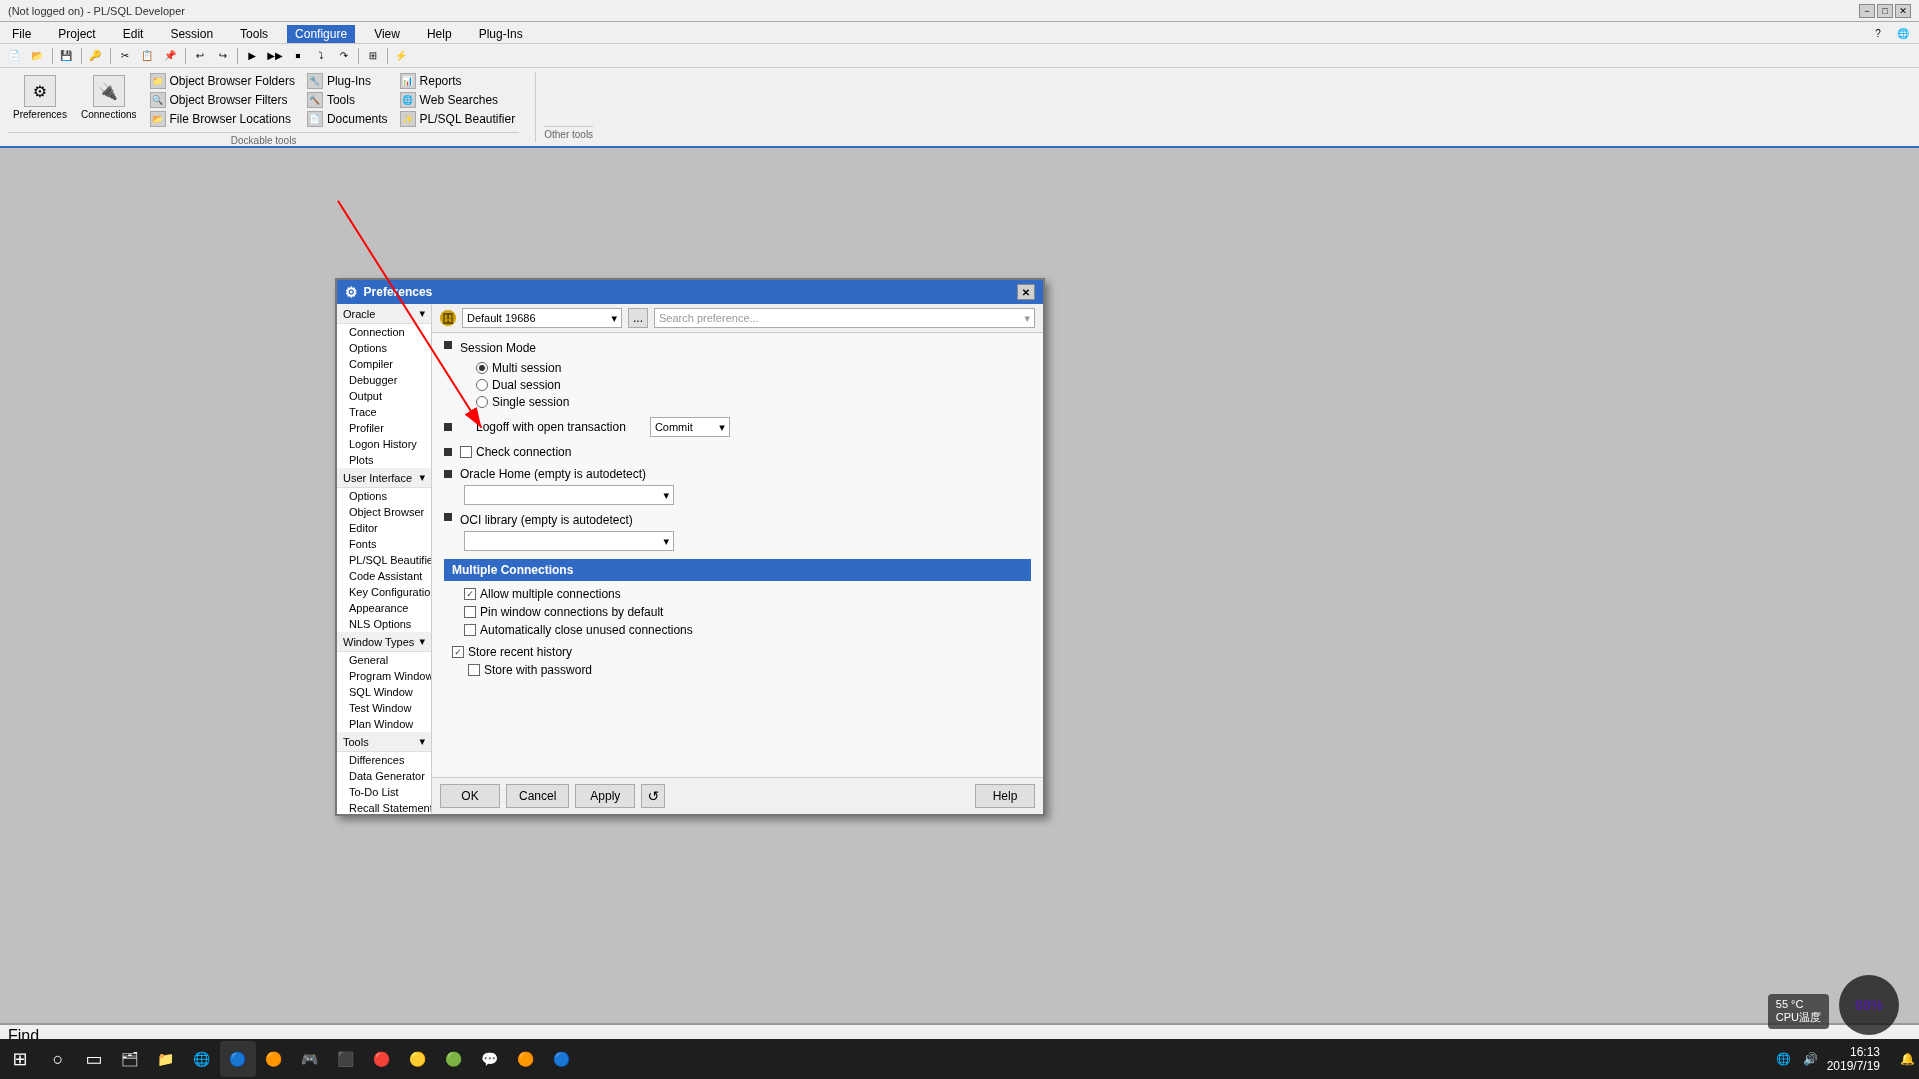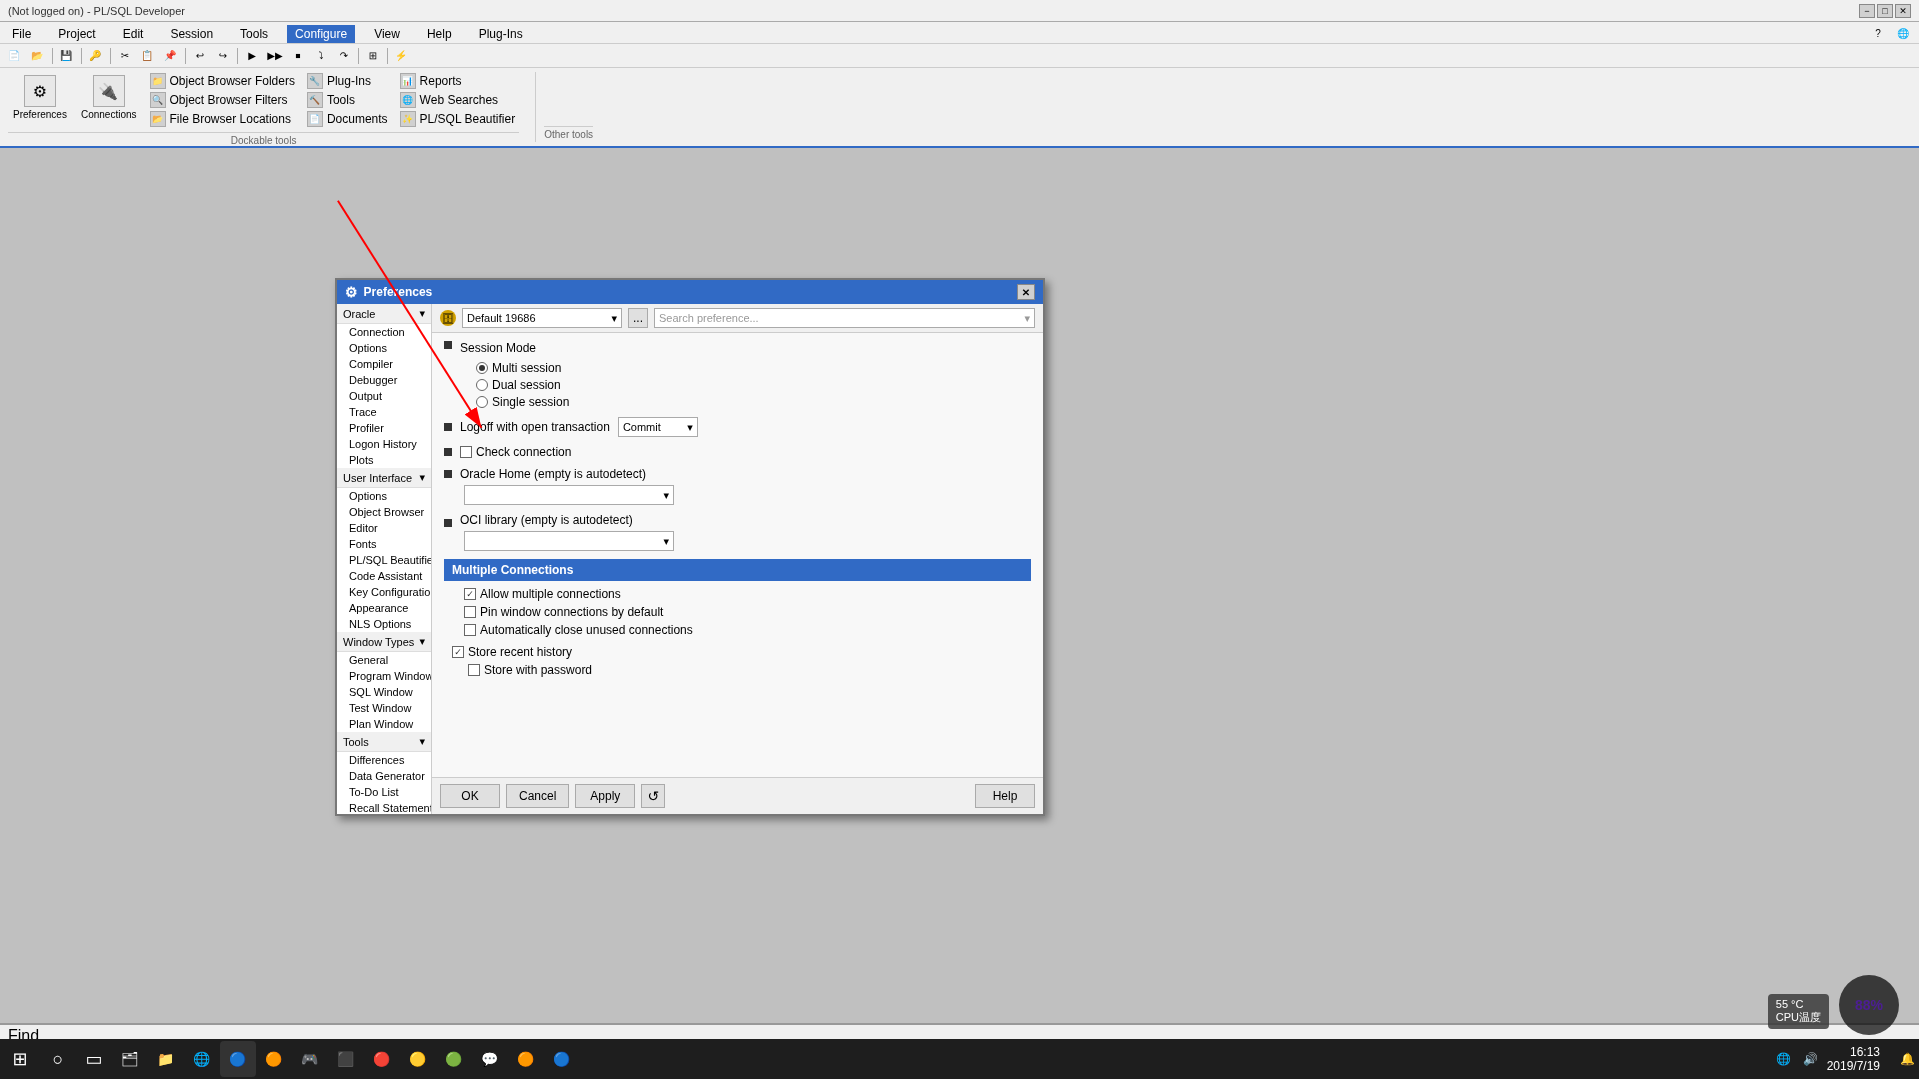--- a/index.html
+++ b/index.html
@@ -793,21 +793,21 @@
                   <span>Dual session</span>
                 </div>
                 <div class="radio-item">
                   <div class="radio-circle"></div>
                   <span>Single session</span>
                 </div>
               </div>
             </div>
           </div>
 
-          <div style="display:flex;align-items:center;gap:8px;margin-bottom:8px;">
+          <div style="display:flex;align-items:center;gap:24px;margin-bottom:8px;">
             <div class="pref-bullet"></div>
             <span>Logoff with open transaction</span>
             <div class="select-dropdown">
               <span>Commit</span>
               <span>▾</span>
             </div>
           </div>
 
           <div style="display:flex;align-items:center;gap:8px;margin-bottom:8px;">
             <div class="pref-bullet"></div>
@@ -821,21 +821,21 @@
             <div class="pref-bullet"></div>
             <span>Oracle Home (empty is autodetect)</span>
           </div>
           <div class="indent" style="margin-bottom:8px;">
             <div class="wide-dropdown" style="width:210px;">
               <span></span>
               <span>▾</span>
             </div>
           </div>
 
-          <div style="display:flex;align-items:flex-end;gap:8px;margin-bottom:4px;">
+          <div style="display:flex;align-items:flex-start;gap:8px;margin-bottom:4px;">
             <div class="pref-bullet"></div>
             <span>OCI library (empty is autodetect)</span>
           </div>
           <div class="indent" style="margin-bottom:8px;">
             <div class="wide-dropdown" style="width:210px;">
               <span></span>
               <span>▾</span>
             </div>
           </div>
 

